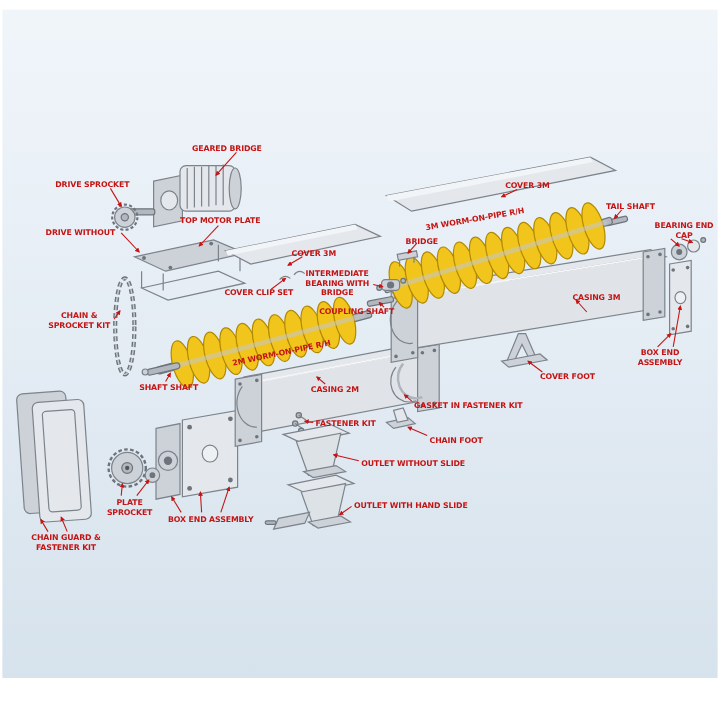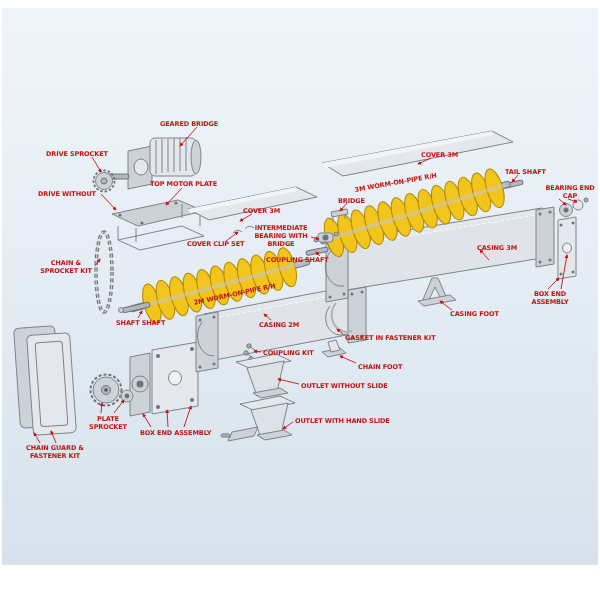--- a/index.html
+++ b/index.html
@@ -305,23 +305,23 @@
 <div class="lbl" style="left:338px;top:197px">BRIDGE</div>
 <div class="lbl rot" style="left:354px;top:186px;transform:rotate(-10deg)">3M WORM-ON-PIPE R/H</div>
 <div class="lbl wrap" style="left:252px;top:224px;width:58px">INTERMEDIATE BEARING WITH BRIDGE</div>
 <div class="lbl" style="left:266px;top:256px">COUPLING SHAFT</div>
 <div class="lbl wrap" style="left:38px;top:259px;width:56px">CHAIN &amp; SPROCKET KIT</div>
 <div class="lbl rot" style="left:193px;top:299px;transform:rotate(-12deg)">2M WORM-ON-PIPE R/H</div>
 <div class="lbl" style="left:477px;top:244px">CASING 3M</div>
 <div class="lbl wrap" style="left:527px;top:290px;width:46px">BOX END ASSEMBLY</div>
 <div class="lbl" style="left:116px;top:319px">SHAFT SHAFT</div>
 <div class="lbl" style="left:259px;top:321px">CASING 2M</div>
-<div class="lbl" style="left:450px;top:310px">CASING FOOT</div>
+<div class="lbl" style="left:450px;top:310px">COVER FOOT</div>
 <div class="lbl" style="left:345px;top:334px">GASKET IN FASTENER KIT</div>
-<div class="lbl" style="left:263px;top:349px">COUPLING KIT</div>
+<div class="lbl" style="left:263px;top:349px">FASTENER KIT</div>
 <div class="lbl" style="left:358px;top:363px">CHAIN FOOT</div>
 <div class="lbl" style="left:301px;top:382px">OUTLET WITHOUT SLIDE</div>
 <div class="lbl wrap" style="left:87px;top:415px;width:42px">PLATE SPROCKET</div>
 <div class="lbl" style="left:140px;top:429px">BOX END ASSEMBLY</div>
 <div class="lbl" style="left:295px;top:417px">OUTLET WITH HAND SLIDE</div>
 <div class="lbl wrap" style="left:24px;top:444px;width:62px">CHAIN GUARD &amp; FASTENER KIT</div>
 
 </div>
 
 </body></html>

